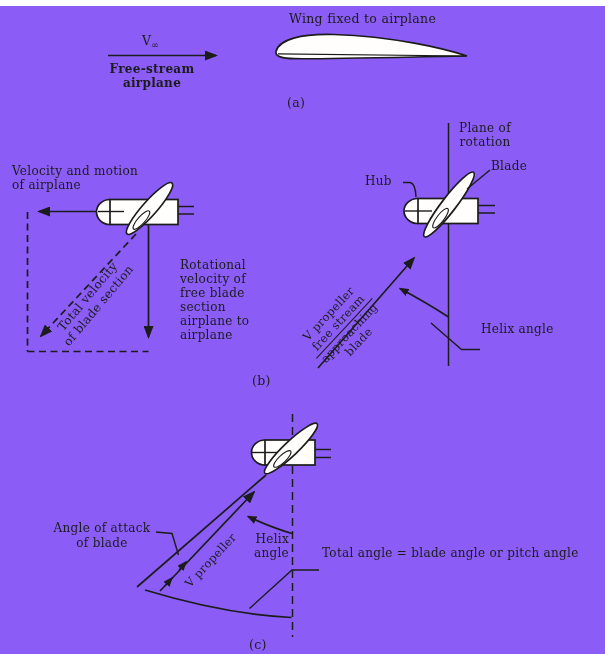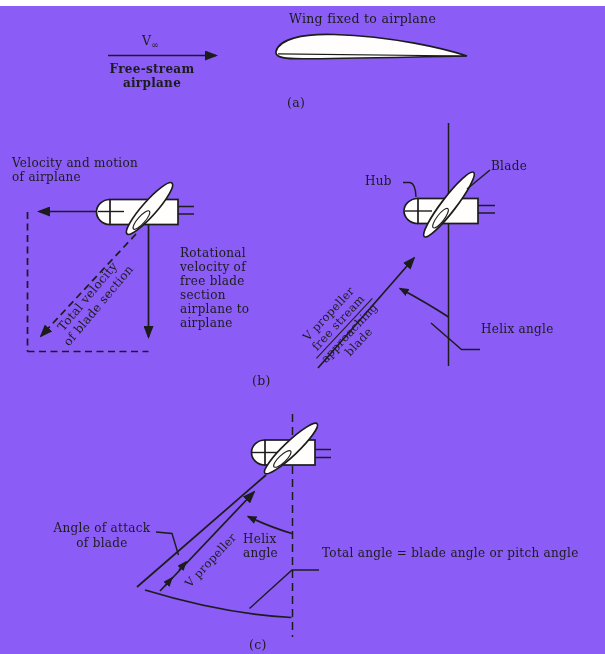--- a/index.html
+++ b/index.html
@@ -4,21 +4,21 @@
 <style>
   html,body{margin:0;padding:0;background:#ffffff;}
   #fig{
     position:relative; width:605px; height:654px; background:#8b5cf6;
     font-family:"DejaVu Serif","Liberation Serif",serif;
     color:#1c1c1c; overflow:hidden;margin-top:6px;
   }
   #art{position:absolute; left:0; top:0;}
   .lbl{position:absolute; font-size:12px; letter-spacing:0.3px; line-height:14px; white-space:nowrap;}
   .ctr{text-align:center; white-space:normal;}
-  .rgt{white-space:normal;}
+  .rgt{text-align:right; white-space:normal;}
   .rot{transform-origin:50% 50%; white-space:normal;}
   .sm{font-size:11.5px; line-height:13px;}
   .caption{font-size:12.5px;}
   sub.inf{font-size:9px; vertical-align:-3px; letter-spacing:0;}
   .uline{display:inline-block; border-bottom:1.4px solid #1c1c1c; padding:0 6px 1px 6px;}
 </style>
 </head>
 <body>
 
 <div id="fig">
@@ -94,38 +94,42 @@
   </svg>
 
   <div class="lbl caption" style="left:289px; top:6px;">Wing fixed to airplane</div>
   <div class="lbl" style="left:142px; top:28px; font-size:12.5px;"><span>V</span><sub class="inf">∞</sub></div>
   <div class="lbl ctr" style="left:104px; top:56px; width:96px;font-weight:bold;">
     <div>Free-stream</div>
     <div>airplane</div>
   </div>
   <div class="lbl caption" style="left:287px; top:90px;">(a)</div>
 
-  <div class="lbl" style="left:12px; top:150px;">
+  <div class="lbl" style="left:12px; top:158px;">
     <div>Velocity and motion</div>
     <div>of airplane</div>
   </div>
   <div class="lbl ctr rot" style="left:32px; top:281px; width:122px; transform:rotate(-50deg);">
     <div>Total velocity</div>
     <div>of blade section</div>
   </div>
-  <div class="lbl" style="left:180px; top:240px;">
+  <div class="lbl" style="left:180px; top:252px;">
     <div>Rotational</div>
     <div>velocity of</div>
     <div>free blade</div>
     <div>section</div>
     <div>airplane to</div>
     <div>airplane</div>
   </div>
   <div class="lbl caption" style="left:252px; top:368px;">(b)</div>
 
+  <div class="lbl ctr" style="left:452px; top:115px; width:66px;">
+    <div>Plane of</div>
+    <div>rotation</div>
+  </div>
   <div class="lbl" style="left:491px; top:153px;">Blade</div>
   <div class="lbl" style="left:365px; top:168px;">Hub</div>
   <div class="lbl ctr rot sm" style="left:297px; top:295px; width:94px; transform:rotate(-47deg);">
     <div>V propeller</div>
     <div><span class="uline">free stream</span></div>
     <div>approaching</div>
     <div>blade</div>
   </div>
   <div class="lbl" style="left:481px; top:316px;">Helix angle</div>
 

